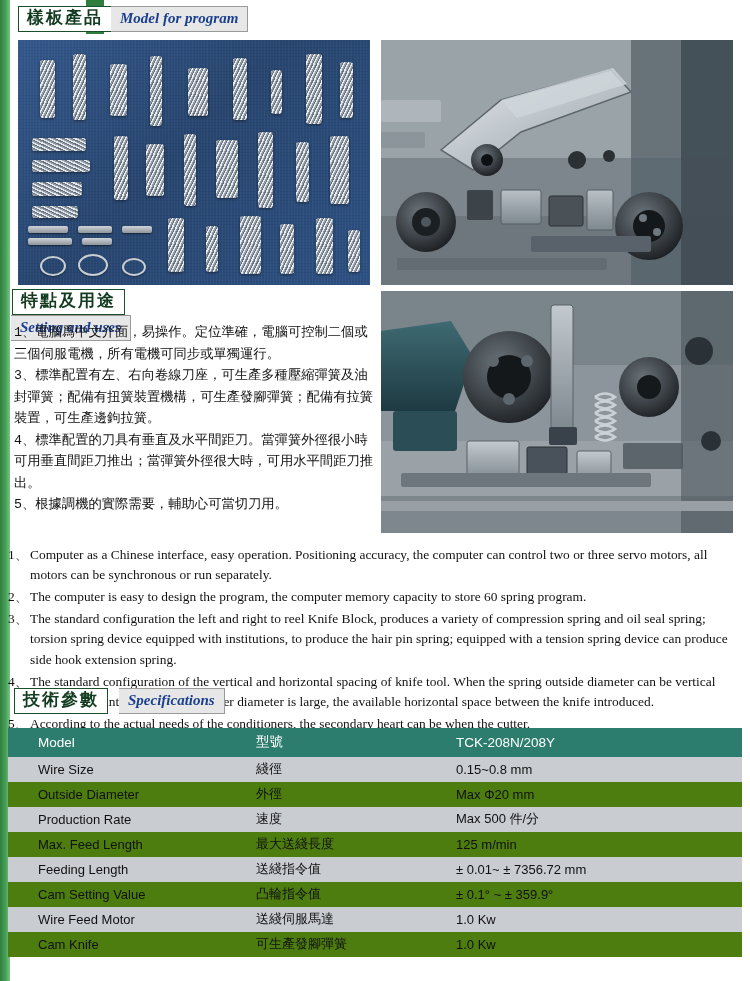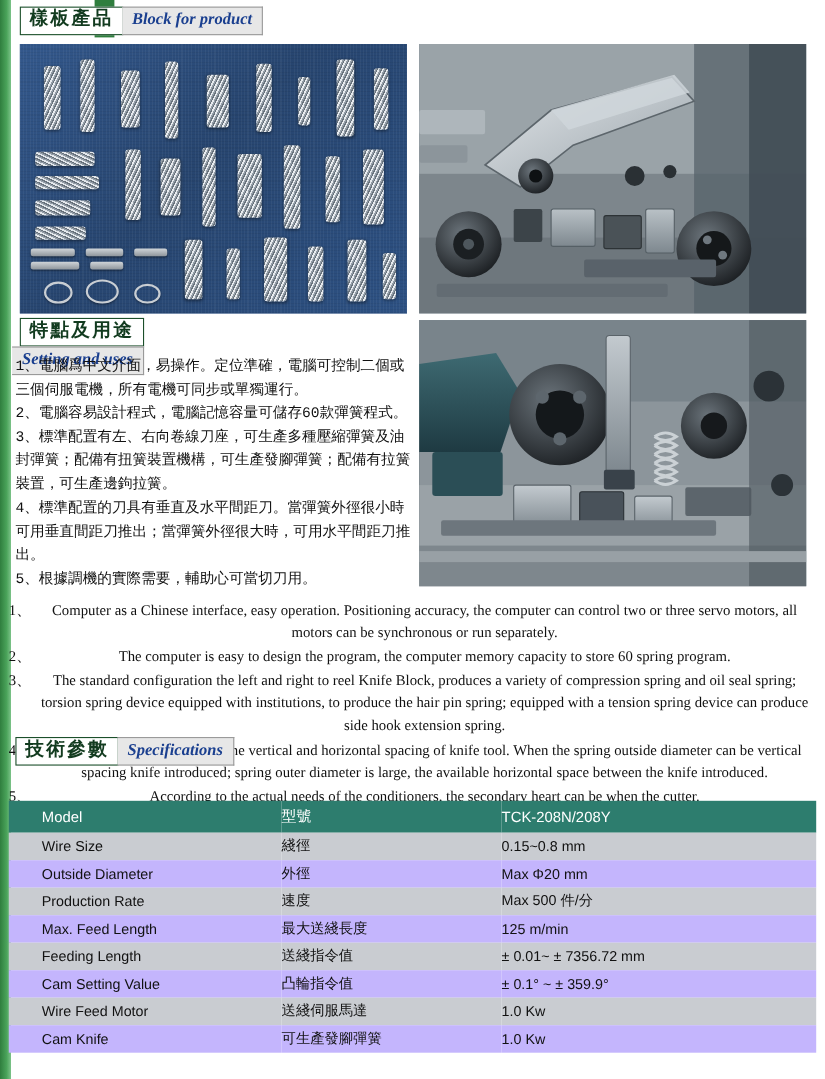--- a/index.html
+++ b/index.html
@@ -27,21 +27,21 @@
     position: absolute;
     left: 86px; top: 0;
     width: 18px; height: 34px;
     background: #2f7e3e;
   }
 
   
   .sec-head {
     position: absolute;
     display: flex;
-    align-items: flex-end;
+    align-items: flex-start;
   }
   .sec-head .cn {
     background: #ffffff;
     border: 1px solid #1b4f2a;
     padding: 1px 8px 3px 8px;
     font-family: "DejaVu Sans", sans-serif;
     font-weight: bold;
     font-size: 17px;
     letter-spacing: 2px;
     color: #123b1f;
@@ -127,21 +127,21 @@
     position: absolute;
     left: 8px; top: 545px;
     width: 734px;
     font-family: "Liberation Serif", serif;
     font-size: 13.4px;
     line-height: 1.5;
     color: #111;
   }
   .en-list .row { display: flex; margin-bottom: 2px; }
   .en-list .num { width: 22px; flex: none; }
-  .en-list .txt { flex: 1; text-align: center; }
+  .en-list .txt { flex: 1; }
 
   
   .spec-table {
     position: absolute;
     left: 8px; top: 728px;
     width: 734px;
     border-collapse: collapse;
     font-size: 13px;
   }
   .spec-table th, .spec-table td {
@@ -150,37 +150,37 @@
     font-weight: normal;
   }
   .spec-table thead th {
     background: #2d7d6e;
     color: #ffffff;
     font-family: "Liberation Sans", sans-serif;
     font-size: 13.5px;
     padding: 5px 0 6px 0;
   }
   .spec-table tbody tr.odd td { background: #c9ccd1; }
-  .spec-table tbody tr.even td { background: #c4b5fd; }
+  .spec-table tbody tr.even td { background: #4d7c0f; }
   .c1 { width: 248px; padding-left: 30px !important; margin-left: 32px; }
   .c2 { width: 200px; }
   .c3 { width: 286px; }
   .spec-table td.c2, .spec-table th.c2 { font-family: Liberation Sans, sans-serif; }
 </style>
 </head>
 <body>
 
 <div class="page">
 
   <div class="edge-bar"></div>
   <div class="edge-bar-top"></div>
 
   <div class="sec-head" style="left:18px; top:6px;">
     <span class="cn">樣板產品</span>
-    <span class="en">Block for product</span>
+    <span class="en">Model for program</span>
   </div>
 
   <div class="photo" id="photo-springs">
     <div class="cloth"></div>
 
     <div class="spr" style="left:22px; top:20px; width:15px; height:58px;"></div>
     <div class="spr" style="left:55px; top:14px; width:13px; height:66px;"></div>
     <div class="spr" style="left:92px; top:24px; width:17px; height:52px;"></div>
     <div class="spr" style="left:132px; top:16px; width:12px; height:70px;"></div>
     <div class="spr" style="left:170px; top:28px; width:20px; height:48px;"></div>
@@ -331,21 +331,20 @@
       <rect x="300" y="0" width="52" height="242" fill="#4c575e" opacity="0.6"></rect>
       <rect x="20" y="182" width="250" height="14" rx="2" fill="#6d767d"></rect>
       <rect x="0" y="210" width="352" height="10" fill="#98a0a5"></rect>
       <circle cx="318" cy="60" r="14" fill="#2b3237"></circle>
       <circle cx="330" cy="150" r="10" fill="#2b3237"></circle>
     </svg>
   </div>
 
   <div class="cn-list">
     <div class="li">1、電腦爲中文介面，易操作。定位準確，電腦可控制二個或三個伺服電機，所有電機可同步或單獨運行。</div>
-    <div class="li">2、電腦容易設計程式，電腦記憶容量可儲存60款彈簧程式。</div>
     <div class="li">3、標準配置有左、右向卷線刀座，可生產多種壓縮彈簧及油封彈簧；配備有扭簧裝置機構，可生產發腳彈簧；配備有拉簧裝置，可生產邊鉤拉簧。</div>
     <div class="li">4、標準配置的刀具有垂直及水平間距刀。當彈簧外徑很小時可用垂直間距刀推出；當彈簧外徑很大時，可用水平間距刀推出。</div>
     <div class="li">5、根據調機的實際需要，輔助心可當切刀用。</div>
   </div>
 
   <div class="en-list">
     <div class="row">
       <div class="num">1、</div>
       <div class="txt">Computer as a Chinese interface, easy operation. Positioning accuracy, the computer can control two or three servo motors, all motors can be synchronous or run separately.</div>
     </div>
@@ -360,21 +359,21 @@
     <div class="row">
       <div class="num">4、</div>
       <div class="txt">The standard configuration of the vertical and horizontal spacing of knife tool. When the spring outside diameter can be vertical spacing knife introduced; spring outer diameter is large, the available horizontal space between the knife introduced.</div>
     </div>
     <div class="row">
       <div class="num">5、</div>
       <div class="txt">According to the actual needs of the conditioners, the secondary heart can be when the cutter.</div>
     </div>
   </div>
 
-  <div class="sec-head" style="left:14px; top:670px;">
+  <div class="sec-head" style="left:14px; top:688px;gap:12px;">
     <span class="cn">技術參數</span>
     <span class="en">Specifications</span>
   </div>
 
   <table class="spec-table">
     <thead>
       <tr>
         <th class="c1">Model</th>
         <th class="c2">型號</th>
         <th class="c3">TCK-208N/208Y</th>

